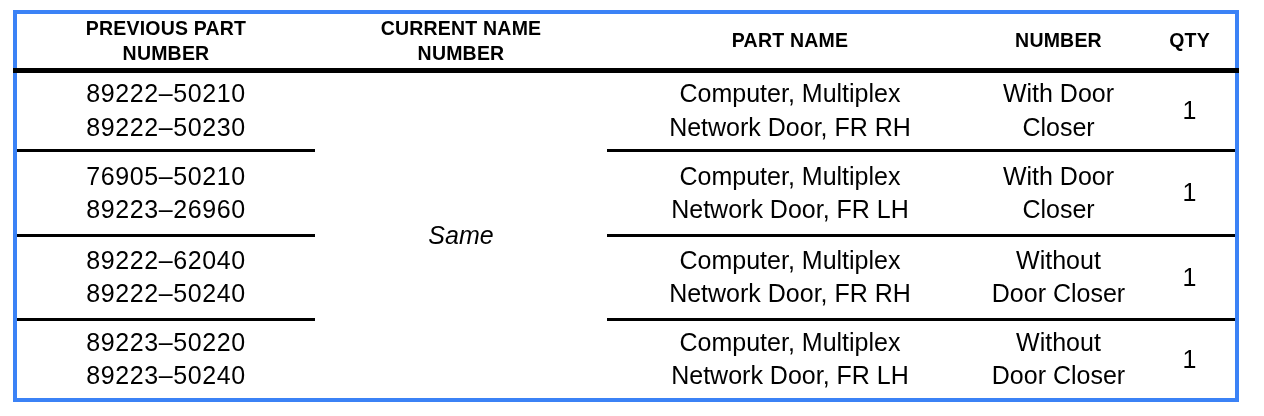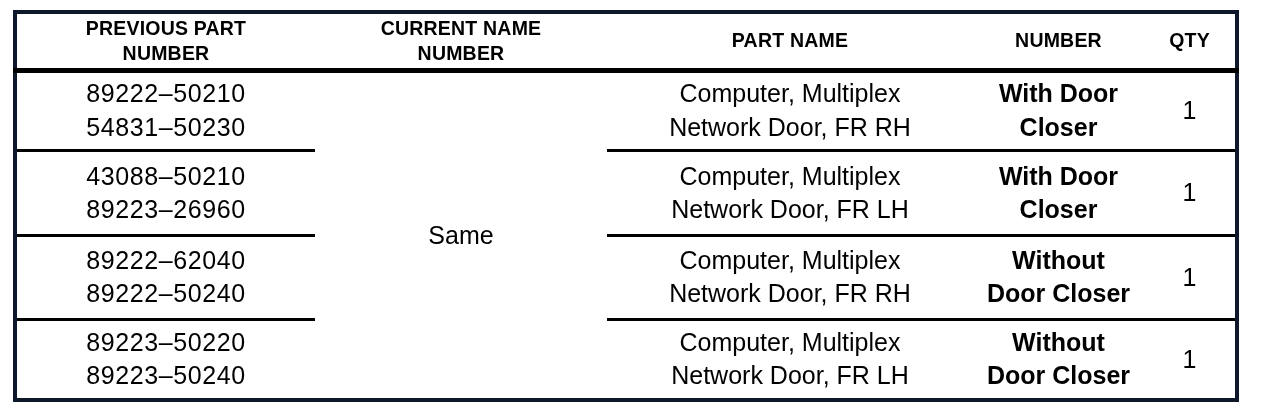--- a/index.html
+++ b/index.html
@@ -26,21 +26,21 @@
   .parts-table {
     position: absolute;
     left: 13px;
     top: 10px;
     width: 1226px;
     height: 392px;
     border-collapse: collapse;
     table-layout: fixed;
     background: #15803d;
     box-sizing: border-box;
-    border: 4px solid #0f172a;
+    border: 4px solid #3b82f6;
   }
 
   .parts-table td,
   .parts-table th {
     border: 0;
     padding: 0;
     margin: 0;
     text-align: center;
     vertical-align: middle;
     background: #ffffff;
@@ -81,27 +81,28 @@
     font-size: 24.5px;
     line-height: 1.5;
     letter-spacing: 0.6px;
   }
   .pn-line { display: block; white-space: nowrap; text-align: center; }
 
   .name-cell { font-size: 25.5px; line-height: 1.33; }
   .name-line { display: block; white-space: nowrap; text-align: center; }
 
   .option-cell { font-size: 25.5px; line-height: 1.33; }
-  .option-line { display: block; white-space: nowrap; font-weight: bold; }
+  .option-line { display: block; white-space: nowrap; }
 
   .qty-cell { font-size: 25px; }
 
   .same-cell {
     font-size: 26px;
     vertical-align: middle;
+    font-style: italic;
   }
 
   
   .r1 td { height: 79px; }
   .r2 td { height: 83px; }
   .r3 td { height: 82px; }
   .r4 td { height: 79px; }
 </style>
 </head>
 <body>
@@ -131,37 +132,37 @@
         <th class="vsep">NUMBER</th>
         <th>QTY</th>
       </tr>
     </thead>
 
     <tbody>
 
       <tr class="data-row rsep r1">
         <td class="vsep pn-cell">
           <span class="pn-line">89222–50210</span>
-          <span class="pn-line">54831–50230</span>
+          <span class="pn-line">89222–50230</span>
         </td>
         <td class="vsep same-cell" rowspan="4">Same</td>
         <td class="vsep name-cell">
           <span class="name-line">Computer, Multiplex</span>
           <span class="name-line">Network Door, FR RH</span>
         </td>
         <td class="vsep option-cell">
           <span class="option-line">With Door</span>
           <span class="option-line">Closer</span>
         </td>
         <td class="qty-cell">1</td>
       </tr>
 
       <tr class="data-row rsep r2">
         <td class="vsep pn-cell">
-          <span class="pn-line">43088–50210</span>
+          <span class="pn-line">76905–50210</span>
           <span class="pn-line">89223–26960</span>
         </td>
         <td class="vsep name-cell">
           <span class="name-line">Computer, Multiplex</span>
           <span class="name-line">Network Door, FR LH</span>
         </td>
         <td class="vsep option-cell">
           <span class="option-line">With Door</span>
           <span class="option-line">Closer</span>
         </td>

